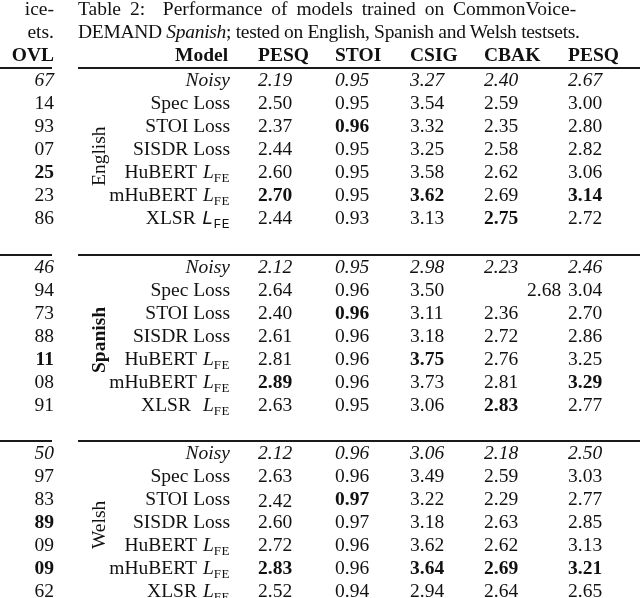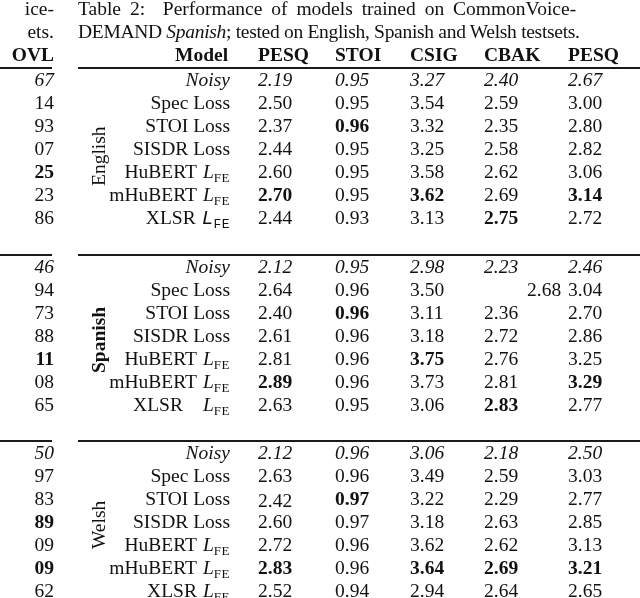--- a/index.html
+++ b/index.html
@@ -41,21 +41,21 @@
       <div class="cell" style="top: 137px;">07</div>
       <div class="cell bd" style="top: 160px;">25</div>
       <div class="cell" style="top: 183px;">23</div>
       <div class="cell" style="top: 206px;">86</div>
       <div class="cell it" style="top: 255px;">46</div>
       <div class="cell" style="top: 278px;">94</div>
       <div class="cell" style="top: 301px;">73</div>
       <div class="cell" style="top: 324px;">88</div>
       <div class="cell bd" style="top: 347px;">11</div>
       <div class="cell" style="top: 370px;">08</div>
-      <div class="cell" style="top: 393px;">65</div>
+      <div class="cell" style="top: 393px;">91</div>
       <div class="cell it" style="top: 441px;">50</div>
       <div class="cell" style="top: 464px;">97</div>
       <div class="cell" style="top: 487px;">83</div>
       <div class="cell" style="top: 510px; font-weight: bold;">89</div>
       <div class="cell" style="top: 533px;">09</div>
       <div class="cell bd" style="top: 556px;">09</div>
       <div class="cell" style="top: 579px;">62</div>
     </div>
     <div class="rule" style="left: 0px; width: 52px; top: 67px;"></div>
     <div class="rule" style="left: 0px; width: 52px; top: 254px;"></div>
@@ -168,21 +168,21 @@
     </div>
     <div class="abs" style="left: 0px; top: 370px; width: 640px; height: 23px;">
       <div class="cell model" style="top: 0px;"><span>mHuBERT</span><span style="margin-left: 6px;"><span class="L">L</span><span class="sub" style="position: relative; top: 4px;">FE</span></span></div>
       <div class="abs cell bd" style="left: 258px; top: 0px;">2.89</div>
       <div class="abs cell" style="left: 335px; top: 0px;">0.96</div>
       <div class="abs cell" style="left: 410px; top: 0px;">3.73</div>
       <div class="abs cell" style="left: 484px; top: 0px;">2.81</div>
       <div class="abs cell bd" style="left: 568px; top: 0px;">3.29</div>
     </div>
     <div class="abs" style="left: 0px; top: 393px; width: 640px; height: 23px;">
-      <div class="cell model" style="top: 0px;"><span>XLSR</span><span style="margin-left: 20px;"><span class="L">L</span><span class="sub" style="position: relative; top: 4px;">FE</span></span></div>
+      <div class="cell model" style="top: 0px;"><span>XLSR</span><span style="margin-left: 12px;"><span class="L">L</span><span class="sub" style="position: relative; top: 4px;">FE</span></span></div>
       <div class="abs cell" style="left: 258px; top: 0px;">2.63</div>
       <div class="abs cell" style="left: 335px; top: 0px;">0.95</div>
       <div class="abs cell" style="left: 410px; top: 0px;">3.06</div>
       <div class="abs cell bd" style="left: 484px; top: 0px;">2.83</div>
       <div class="abs cell" style="left: 568px; top: 0px;">2.77</div>
     </div>
     <div class="rule" style="left: 78px; width: 562px; top: 440px;"></div>
     <div class="vlabel" style="left: 89px; top: 549.25px;">Welsh</div>
     <div class="abs" style="left: 0px; top: 441px; width: 640px; height: 23px;">
       <div class="cell model it" style="top: 0px;"><span>Noisy</span></div>

